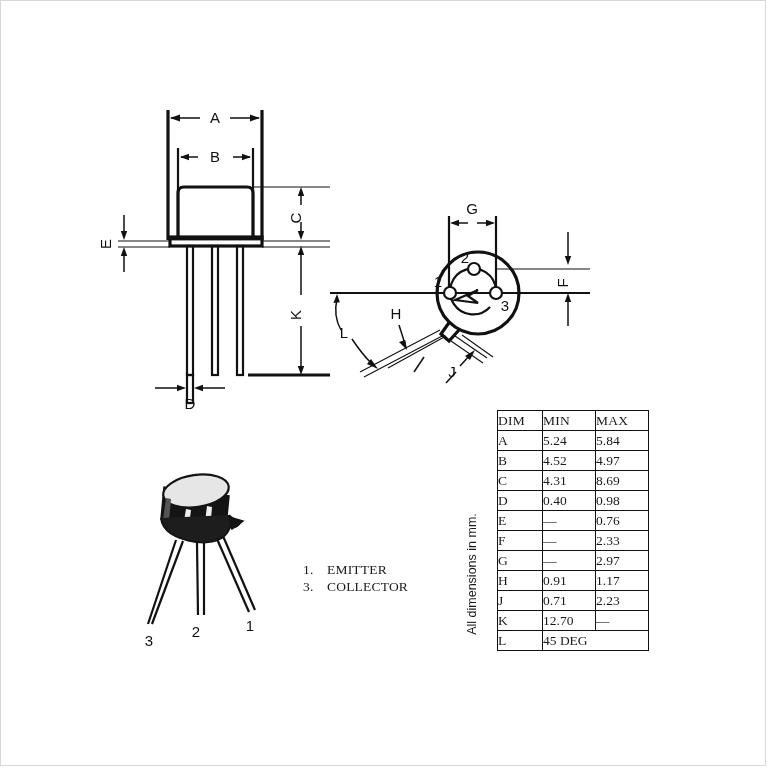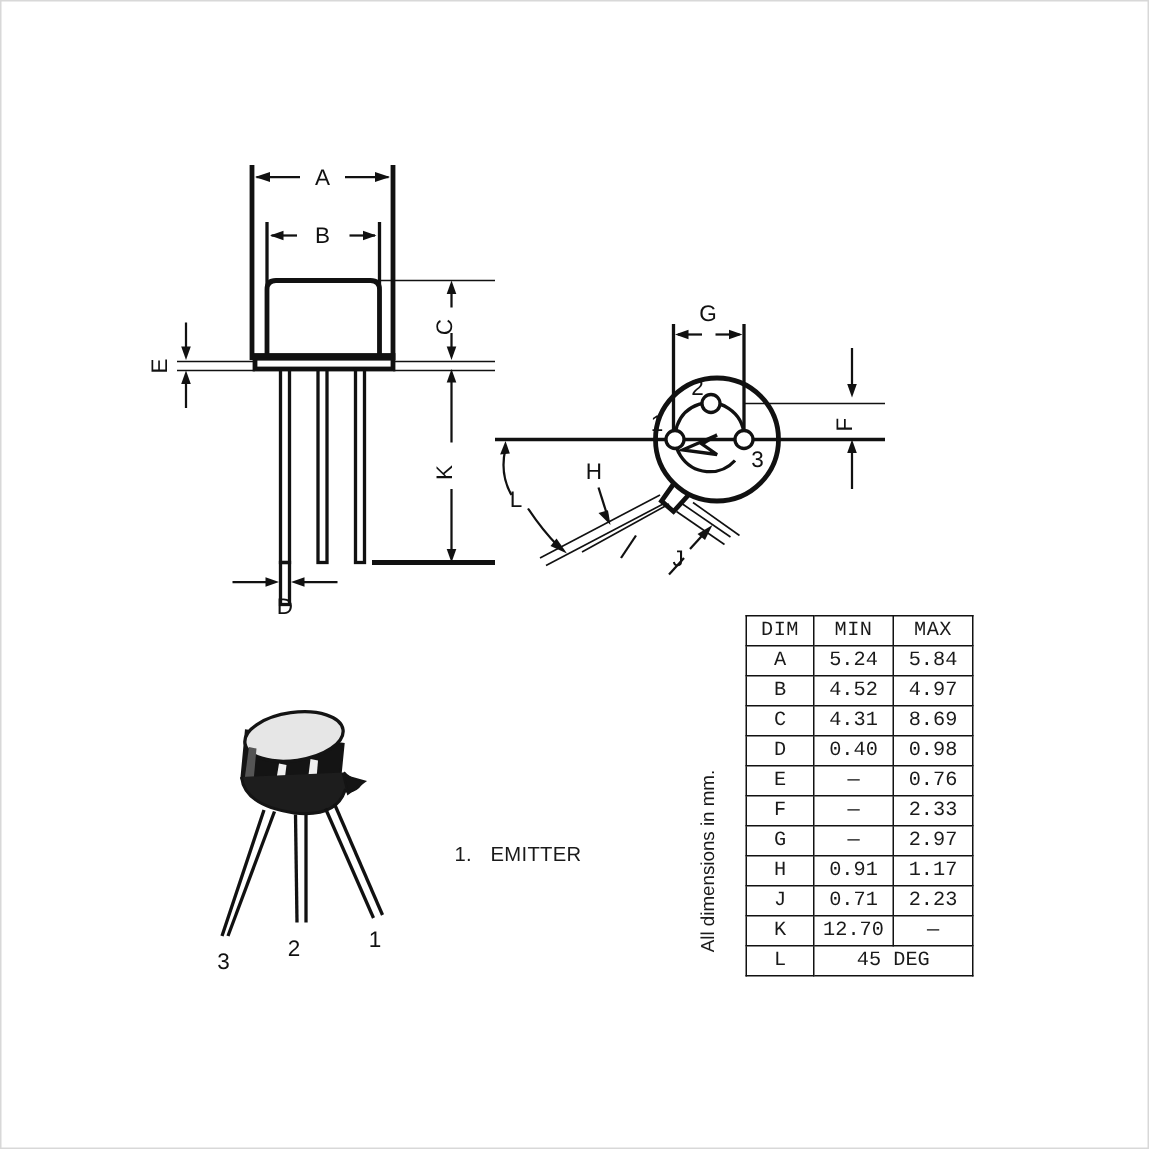--- a/index.html
+++ b/index.html
@@ -62,43 +62,43 @@
   #pin-config ol {
     margin: 0;
     padding: 0;
     list-style: none;
   }
   #pin-config li {
     font-size: 13.5px;
     letter-spacing: 0.2px;
     line-height: 16.5px;
     white-space: nowrap;
+    font-family: Liberation Serif, serif;
   }
   #pin-config li .num {
     display: inline-block;
     width: 24px;
   }
   
   #dim-table-wrap {
     position: absolute;
     left: 497px;
     top: 410px;
   }
   table.dimtable {
     border-collapse: collapse;
     font-size: 13.5px;
   }
   table.dimtable td, table.dimtable th {
     border: 1.4px solid #111111;
-    text-align: center;
     font-weight: normal;
     height: 19px;
     line-height: 19px;
     padding: 0;
-    font-family: Liberation Mono, monospace;
+    font-family: Liberation Serif, serif;
   }
   table.dimtable .c-dim { width: 44px; }
   table.dimtable .c-min { width: 52px; }
   table.dimtable .c-max { width: 52px; }
   table.dimtable thead td { letter-spacing: 0.3px; }
   .dash { letter-spacing: 0px; }
   
   #mm-note {
     position: absolute;
     left: 464px;
@@ -310,20 +310,23 @@
       <text class="lbl" x="149" y="646" text-anchor="middle" font-size="14">3</text>
       <text class="lbl" x="250" y="631" text-anchor="middle" font-size="14">1</text>
     </g>
   </svg>
 
   <div id="pin-config">
     <ol>
       <li>
         <span class="num">1.</span><span>EMITTER</span>
       </li>
+      <li>
+        <span class="num">3.</span><span>COLLECTOR</span>
+      </li>
     </ol>
   </div>
 
   <div id="mm-note">
     <span>All dimensions in mm.</span>
   </div>
 
   <div id="dim-table-wrap">
     <table class="dimtable">
       <thead>

